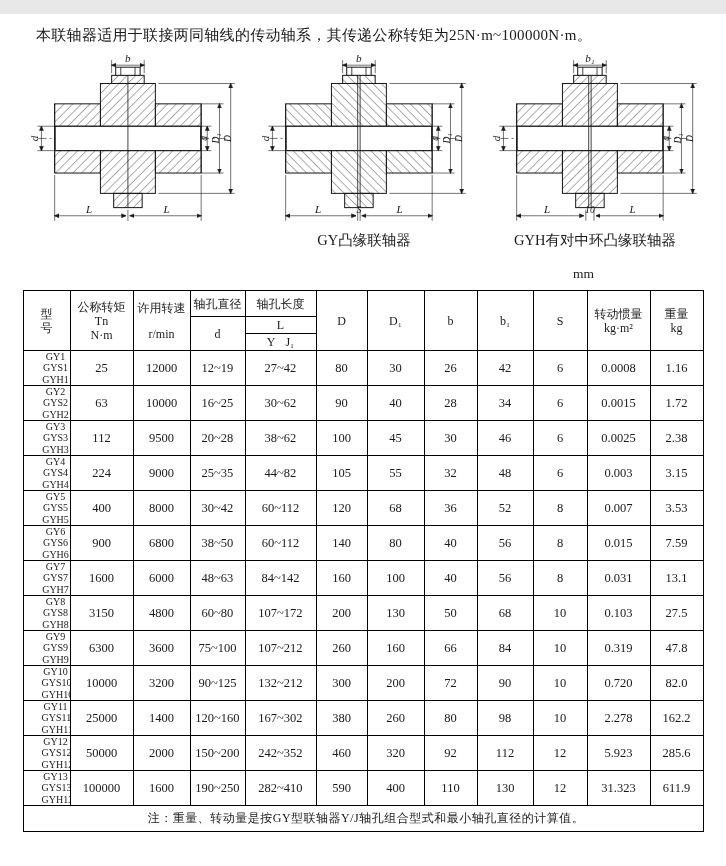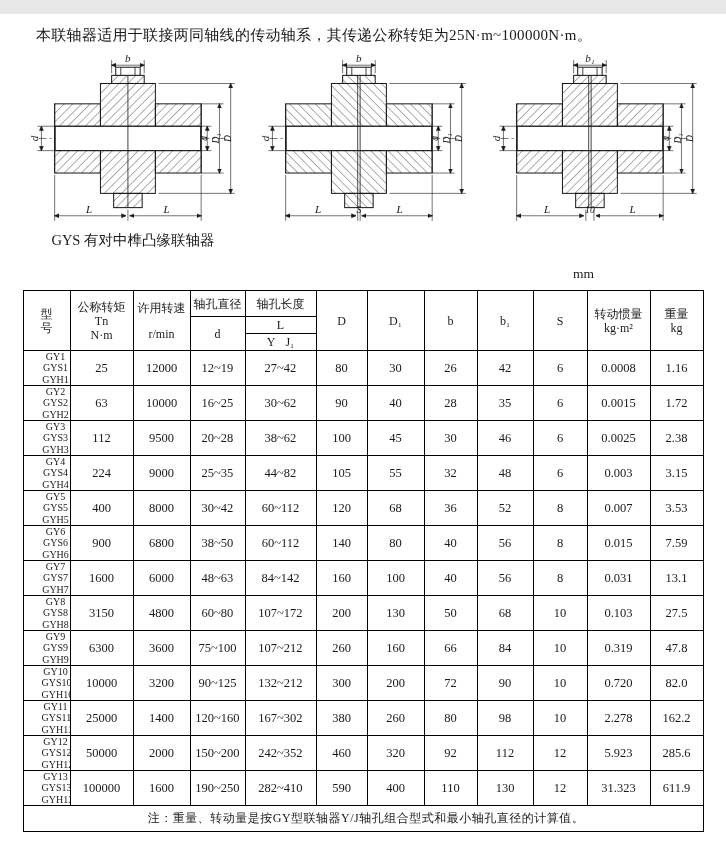--- a/index.html
+++ b/index.html
@@ -119,21 +119,20 @@
         <text class="lbl lbl-s" text-anchor="middle" transform="rotate(-90 198 82)" x="198" y="85">D</text>
         <line class="ext" x1="28" y1="118" x2="28" y2="163"></line>
         <line class="ext" x1="172" y1="118" x2="172" y2="163"></line>
         <line class="ext" x1="100" y1="152" x2="100" y2="163"></line>
         <line class="dim" x1="28" y1="158" x2="98" y2="158" marker-start="url(#ar0)" marker-end="url(#ar0)"></line>
         <line class="dim" x1="102" y1="158" x2="172" y2="158" marker-start="url(#ar0)" marker-end="url(#ar0)"></line>
         <text class="lbl" x="62" y="155" text-anchor="middle">L</text>
         <text class="lbl lbl-s" x="100" y="155" text-anchor="middle"></text>
         <text class="lbl" x="138" y="155" text-anchor="middle">L</text>
       </svg>
-      <figcaption>GYS 有对中榫凸缘联轴器</figcaption>
     </figure>
 
     <figure class="fig">
       <svg viewBox="0 0 210 172" width="214" height="175">
         <defs>
           <pattern id="pat1" width="6" height="6" patternUnits="userSpaceOnUse" patternTransform="rotate(-45)">
             <line x1="0" y1="0" x2="0" y2="6" stroke="#666" stroke-width="0.7"></line>
           </pattern>
           <marker id="ar1" viewBox="0 0 10 10" refX="9" refY="5" markerWidth="8" markerHeight="8" orient="auto-start-reverse">
             <path d="M0,1L10,5L0,9z" fill="#1a1a1a" stroke="none"></path>
@@ -178,20 +177,21 @@
         <line class="ext" x1="28" y1="118" x2="28" y2="163"></line>
         <line class="ext" x1="172" y1="118" x2="172" y2="163"></line>
         <line class="ext" x1="98.8" y1="152" x2="98.8" y2="163"></line>
         <line class="ext" x1="101.2" y1="152" x2="101.2" y2="163"></line>
         <line class="dim" x1="28" y1="158" x2="97" y2="158" marker-start="url(#ar1)" marker-end="url(#ar1)"></line>
         <line class="dim" x1="103" y1="158" x2="172" y2="158" marker-start="url(#ar1)" marker-end="url(#ar1)"></line>
         <text class="lbl" x="60" y="155" text-anchor="middle">L</text>
         <text class="lbl lbl-s" x="100" y="155" text-anchor="middle">S</text>
         <text class="lbl" x="140" y="155" text-anchor="middle">L</text>
       </svg>
+      <figcaption>GY凸缘联轴器</figcaption>
     </figure>
 
     <figure class="fig">
       <svg viewBox="0 0 210 172" width="214" height="175">
         <defs>
           <pattern id="pat2" width="6" height="6" patternUnits="userSpaceOnUse" patternTransform="rotate(45)">
             <line x1="0" y1="0" x2="0" y2="6" stroke="#666" stroke-width="0.7"></line>
           </pattern>
           <marker id="ar2" viewBox="0 0 10 10" refX="9" refY="5" markerWidth="8" markerHeight="8" orient="auto-start-reverse">
             <path d="M0,1L10,5L0,9z" fill="#1a1a1a" stroke="none"></path>
@@ -236,20 +236,21 @@
         <line class="ext" x1="28" y1="118" x2="28" y2="163"></line>
         <line class="ext" x1="172" y1="118" x2="172" y2="163"></line>
         <line class="ext" x1="96" y1="152" x2="96" y2="163"></line>
         <line class="ext" x1="104" y1="152" x2="104" y2="163"></line>
         <line class="dim" x1="28" y1="158" x2="94" y2="158" marker-start="url(#ar2)" marker-end="url(#ar2)"></line>
         <line class="dim" x1="106" y1="158" x2="172" y2="158" marker-start="url(#ar2)" marker-end="url(#ar2)"></line>
         <text class="lbl" x="58" y="155" text-anchor="middle">L</text>
         <text class="lbl lbl-s" x="100" y="155" text-anchor="middle">10</text>
         <text class="lbl" x="142" y="155" text-anchor="middle">L</text>
       </svg>
+      <figcaption>GYH有对中环凸缘联轴器</figcaption>
     </figure>
 
   </div>
 
   <div class="tbl-title-row">
     <span class="tbl-unit">mm</span>
   </div>
 
   <table class="spec">
     <colgroup>
@@ -332,21 +333,21 @@
             <div>GYS2</div>
             <div>GYH2</div>
           </td>
           <td>63</td>
           <td>10000</td>
           <td>16~25</td>
           <td>30~62</td>
           <td>90</td>
           <td>40</td>
           <td>28</td>
-          <td>35</td>
+          <td>34</td>
           <td>6</td>
           <td>0.0015</td>
           <td>1.72</td>
         </tr>
         <tr>
           <td class="model">
             <div>GY3</div>
             <div>GYS3</div>
             <div>GYH3</div>
           </td>

